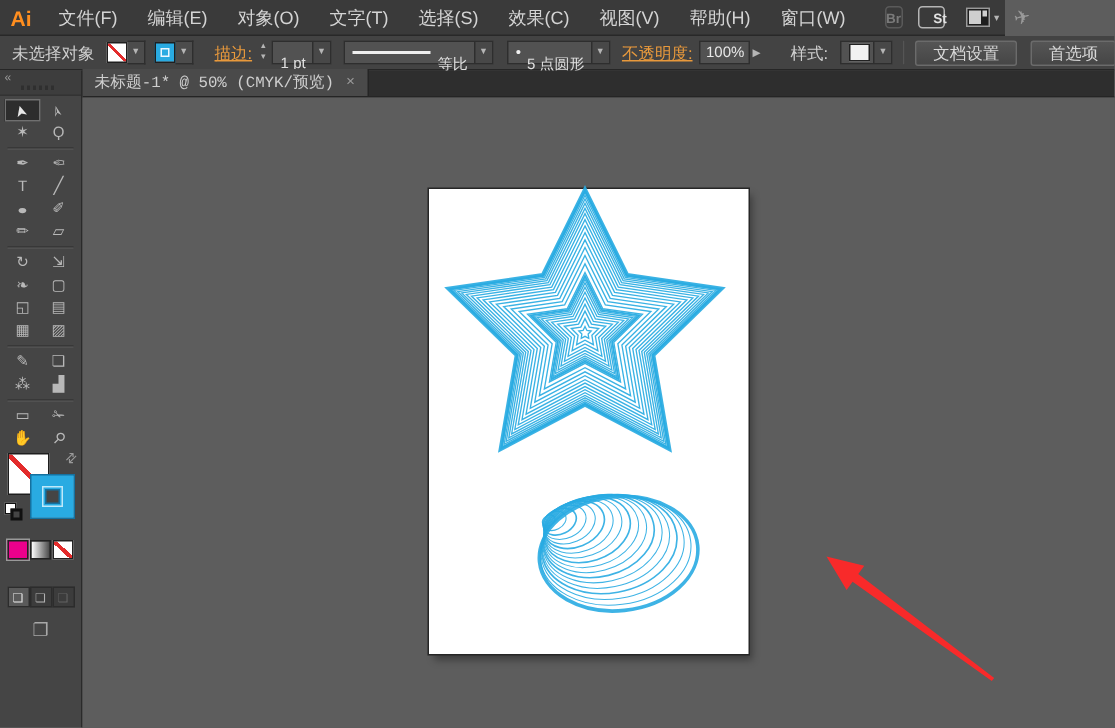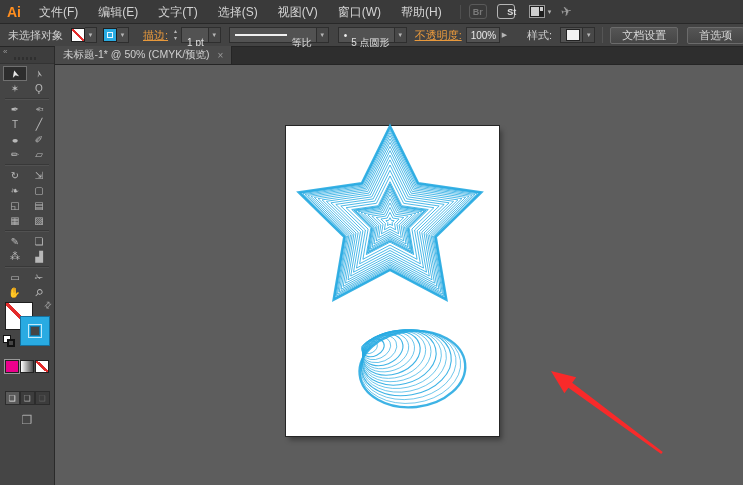--- a/index.html
+++ b/index.html
@@ -1,20 +1,20 @@
 <!DOCTYPE html>
 <html><head>
 <meta charset="utf-8">
 <style>
   * { box-sizing: border-box; margin: 0; padding: 0; }
   html,body { width:743px; height:485px; overflow:hidden; }
   body { font-family:"Liberation Sans","DejaVu Sans",sans-serif; background:#5d5d5d; position:relative; }
 
   
-  .menu-bar { position:absolute; left:0; top:0; width:743px; height:24px; background:#3a3a3a;
+  .menu-bar { position:absolute; left:0; top:0; width:670px; height:24px; background:#3a3a3a;
               border-bottom:1px solid #282828; display:flex; align-items:center; color:#d4d4d4; font-size:12px; }
   .logo { color:#ff8e1f; font-weight:bold; font-size:14px; padding:0 8px 0 7px; }
   .menu-items { display:flex; height:24px; align-items:flex-end; }
   .menu-item { padding:0 10px; line-height:24px; white-space:nowrap; cursor:default; }
   .menu-vsep { width:1px; height:14px; background:#4e4e4e; margin:0 8px; }
   .mb-chip { width:18px; height:15px; border-radius:3px; border:1px solid #5a5a5a; color:#7a7a7a;
              font-size:9px; font-weight:bold; display:flex; align-items:center; justify-content:center; margin-right:10px; }
   .mb-chip.bright { border-color:#b5b5b5; color:#e2e2e2;padding-left:12px; }
   .ws-icon { display:flex; align-items:center; margin:0 10px 0 4px; }
   .ws-box { width:16px; height:13px; background:#1e1e1e; border:1px solid #9a9a9a; position:relative; }
@@ -52,21 +52,21 @@
   .vsep { width:1px; height:16px; background:#2f2f2f; border-right:1px solid #555; margin:0 7px; }
   .cb-btn { height:17px; padding:0 11px; margin-right:9px; border:1px solid #6b6b6b; border-radius:2px;
             background:linear-gradient(#555,#464646); color:#d8d8d8; font-size:11px; white-space:nowrap; cursor:pointer; }
   .sel-similar { display:flex; align-items:center; color:#b5b5b5; cursor:pointer; }
   .sel-similar .cur { display:inline-block; transform:rotate(-105deg); font-size:10px; }
 
   
   .tab-strip { position:absolute; left:55px; top:47px; right:0; height:18px; background:#2e2e2e;
                border-bottom:1px solid #252525; display:flex; align-items:flex-end; }
   .doc-tab { height:18px; background:#4a4a4a; border-right:1px solid #252525; display:flex; align-items:center;
-             padding:0 8px; font-size:10.5px; color:#cfcfcf; white-space:nowrap; cursor:pointer; }
+             padding:0 8px; font-size:10.5px; color:#cfcfcf; white-space:nowrap; cursor:pointer;font-family:Liberation Mono, monospace; }
   .doc-tab .close { margin-left:8px; color:#9a9a9a; font-size:10px; cursor:pointer; }
 
   
   .tools-panel { position:absolute; left:0; top:47px; bottom:0; width:55px; background:#454545;
                  border-right:1px solid #2a2a2a; }
   .tp-header { height:17px; background:#3d3d3d; border-bottom:1px solid #333; position:relative; }
   .tp-collapse { position:absolute; left:3px; top:0; color:#999; font-size:8px; cursor:pointer; }
   .tp-grip { position:absolute; left:14px; bottom:3px; width:24px; height:3px;
              background:repeating-linear-gradient(90deg,#2f2f2f 0 2px,transparent 2px 4px); }
   .tools-grid { display:grid; grid-template-columns:1fr 1fr; padding:2px 3px 0 3px; }
@@ -112,25 +112,27 @@
   #art { position:absolute; left:0; top:0; pointer-events:none; }
 </style>
 </head>
 <body>
 
 <div class="menu-bar">
   <div class="logo">Ai</div>
   <div class="menu-items">
       <div class="menu-item">文件(F)</div>
       <div class="menu-item">编辑(E)</div>
+      <div class="menu-item">对象(O)</div>
       <div class="menu-item">文字(T)</div>
       <div class="menu-item">选择(S)</div>
+      <div class="menu-item">效果(C)</div>
       <div class="menu-item">视图(V)</div>
+      <div class="menu-item">帮助(H)</div>
       <div class="menu-item">窗口(W)</div>
-      <div class="menu-item">帮助(H)</div>
     </div>
   <div class="menu-vsep"></div>
   <div class="mb-chip">Br</div>
   <div class="mb-chip bright">St</div>
   <div class="ws-icon">
     <span class="ws-box">
         <i class="l"></i>
         <i class="r"></i>
       </span>
     <span class="ws-caret">▾</span>

